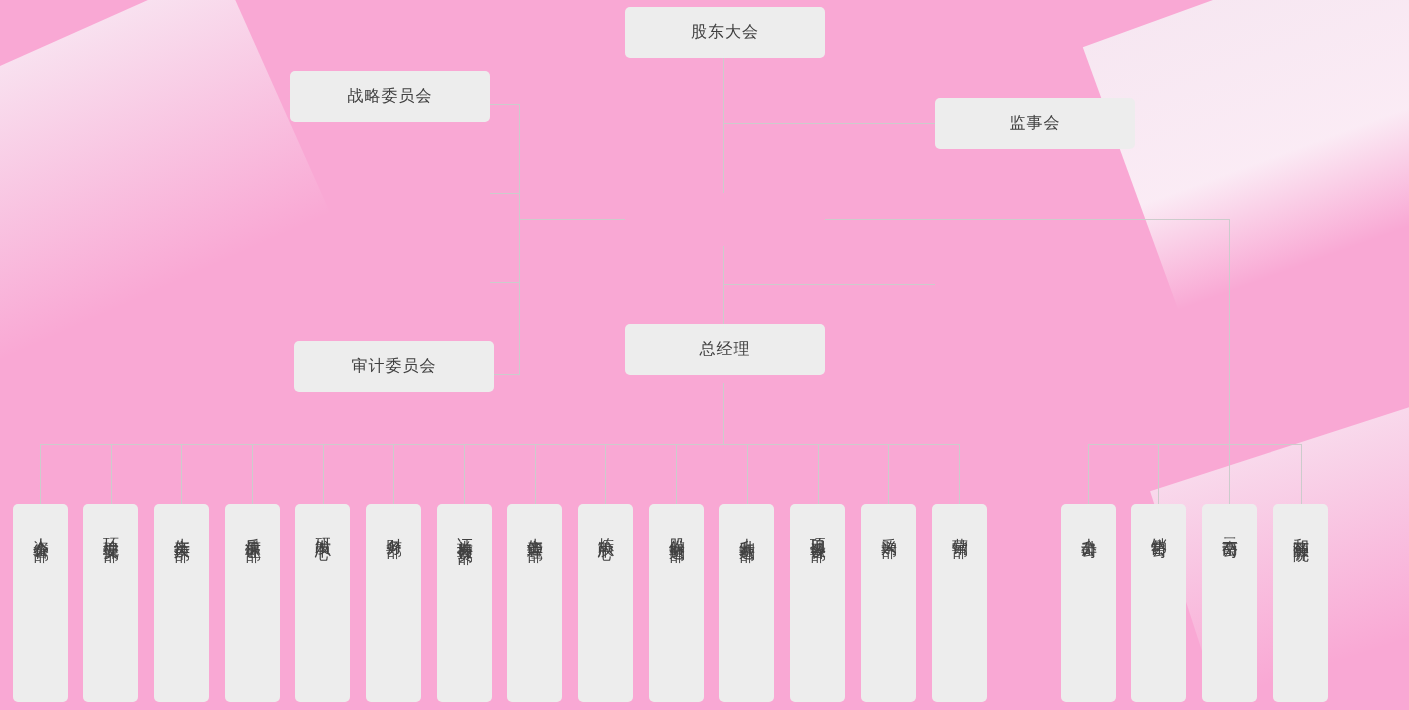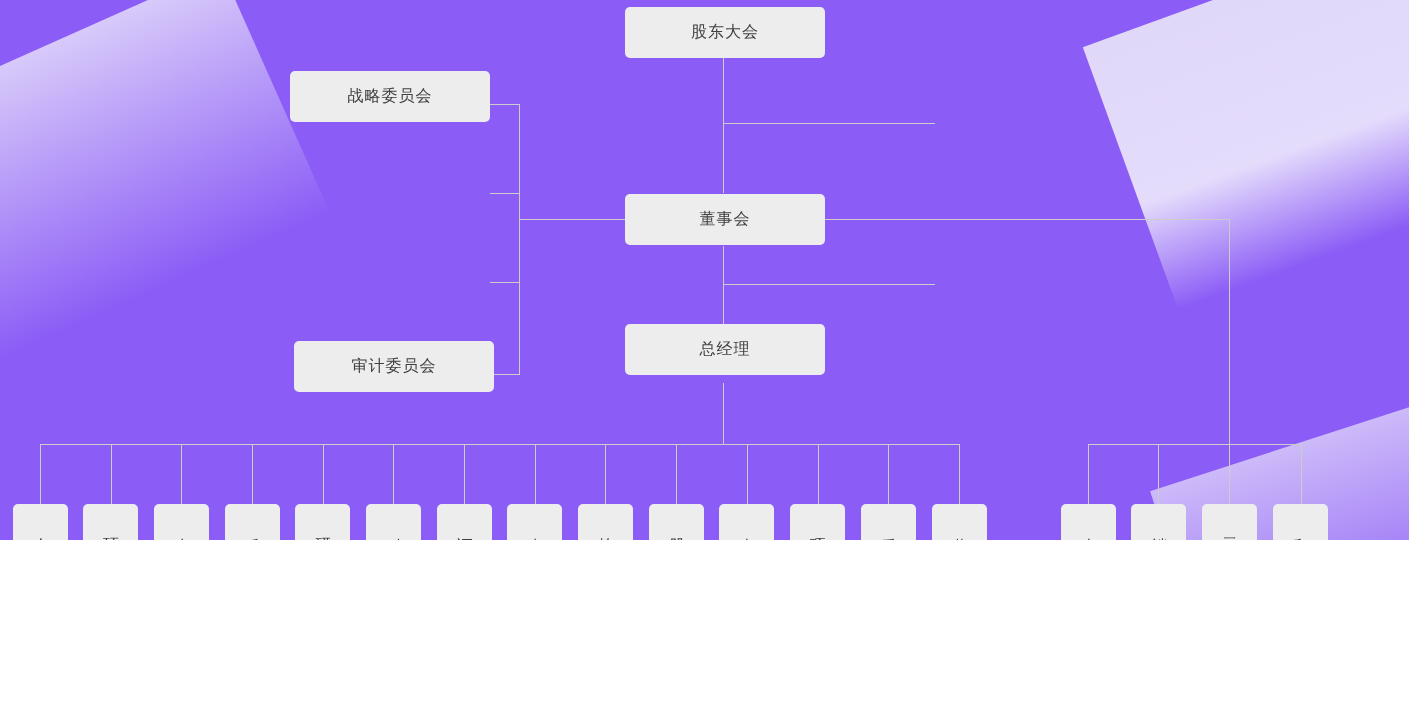--- a/index.html
+++ b/index.html
@@ -1,19 +1,19 @@
 <!DOCTYPE html>
 <html><head>
 <meta charset="utf-8">
 <style>
   html,body{margin:0;padding:0;background:#fff;}
   #stage{
     position:relative;
-    width:1409px;height:540px;
-    background:#8b5cf6;
+    width:1409px;height:710px;
+    background:#f9a8d4;
     overflow:hidden;
     font-family:"Liberation Sans","DejaVu Sans",sans-serif;
   }
   
   .wm{position:absolute;z-index:0;pointer-events:none;}
   .wm1{left:1115px;top:-50px;width:520px;height:280px;transform:rotate(-20deg);
        background:linear-gradient(180deg,#f6f7f9 0%,#fbfcfd 60%,rgba(255,255,255,0) 100%);opacity:.8;}
   .wm2{left:-120px;top:40px;width:420px;height:300px;transform:rotate(-24deg);
        background:linear-gradient(180deg,#f8f9fb 0%,rgba(255,255,255,0) 90%);opacity:.7;}
   .wm3{left:1180px;top:420px;width:420px;height:260px;transform:rotate(-18deg);
@@ -86,22 +86,22 @@
   <div class="ln ln-v" style="left:959px;top:444px;height:60px"></div>
   <div class="ln ln-h" style="left:1088px;top:444px;width:213px"></div>
   <div class="ln ln-v" style="left:1088px;top:444px;height:60px"></div>
   <div class="ln ln-v" style="left:1158px;top:444px;height:60px"></div>
   <div class="ln ln-v" style="left:1229px;top:444px;height:60px"></div>
   <div class="ln ln-v" style="left:1301px;top:444px;height:60px"></div>
 
   <div class="node" style="left:625px;top:7px">
     <span>股东大会</span>
   </div>
-  <div class="node" style="left:625px;top:194px">
-    <span>董事会</span>
+  <div class="node" style="left:935px;top:98px">
+    <span>监事会</span>
   </div>
   <div class="node" style="left:625px;top:324px">
     <span>总经理</span>
   </div>
 
   <div class="node" style="left:290px;top:71px">
     <span>战略委员会</span>
   </div>
   <div class="node" style="left:294px;top:341px">
     <span>审计委员会</span>

